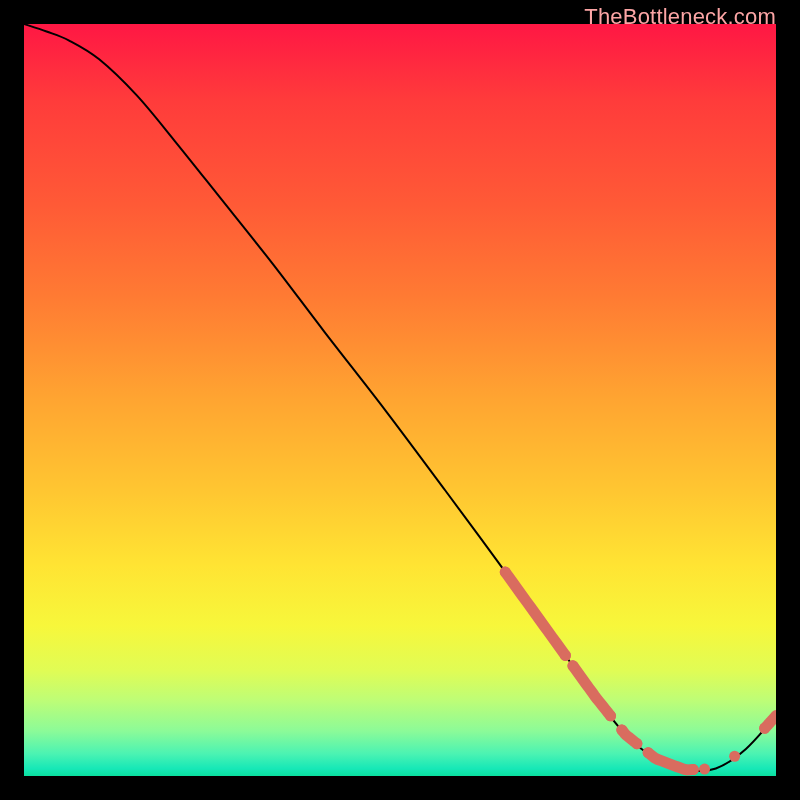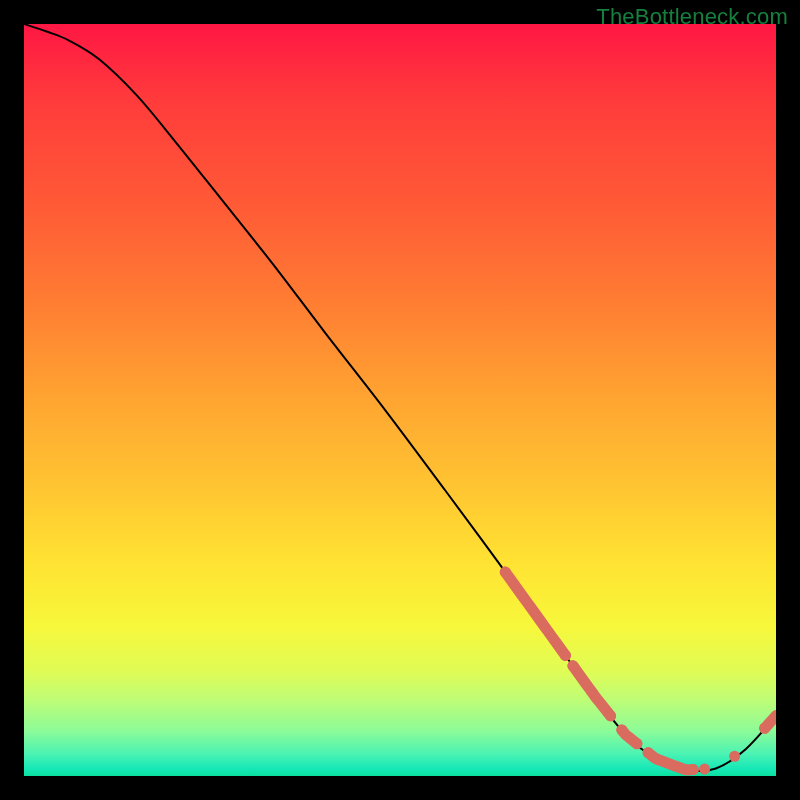--- a/index.html
+++ b/index.html
@@ -7,22 +7,22 @@
     width: 800px;
     height: 800px;
     background: #000;
     position: relative;
     font-family: Arial, sans-serif;
     overflow: hidden;
   }
   .watermark {
     position: absolute;
     top: 4px;
-    right: 12px;
-    color: #15803d;
+    right: 24px;
+    color: #fca5a5;
     font-size: 22px;
     font-weight: 500;
     z-index: 10;
     letter-spacing: 0.2px;
   }
   .plot-area {
     position: absolute;
     left: 24px;
     top: 24px;
     width: 752px;

